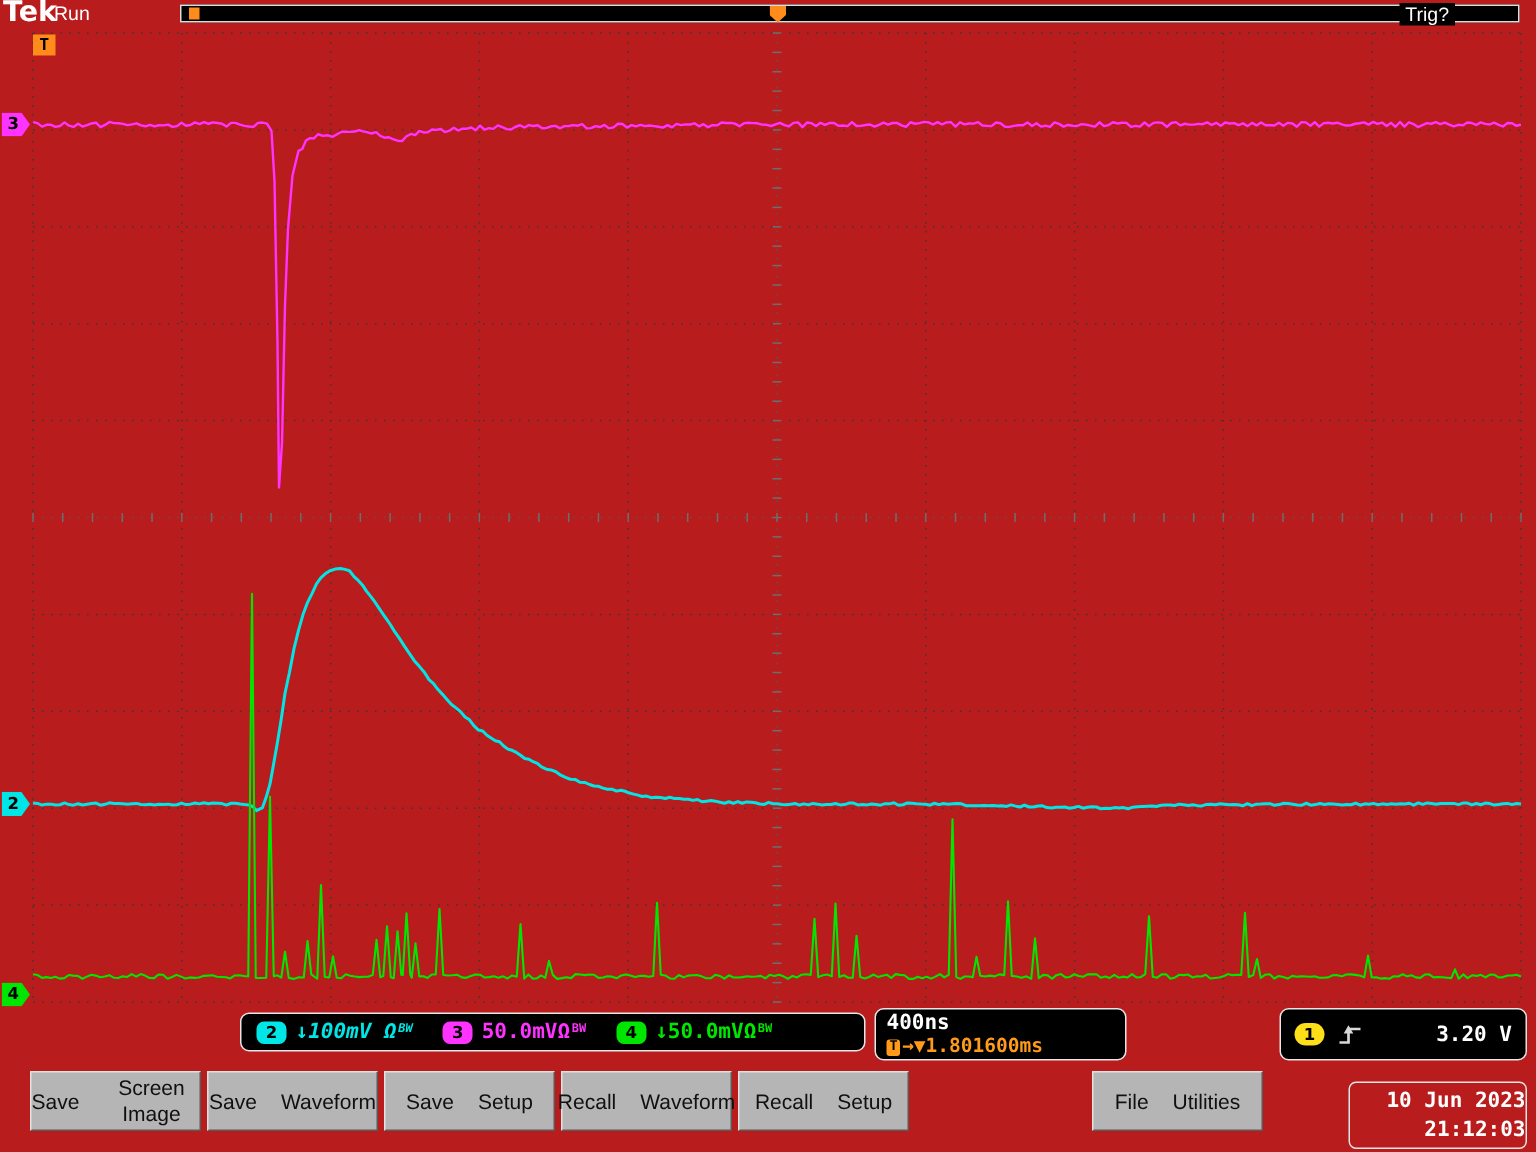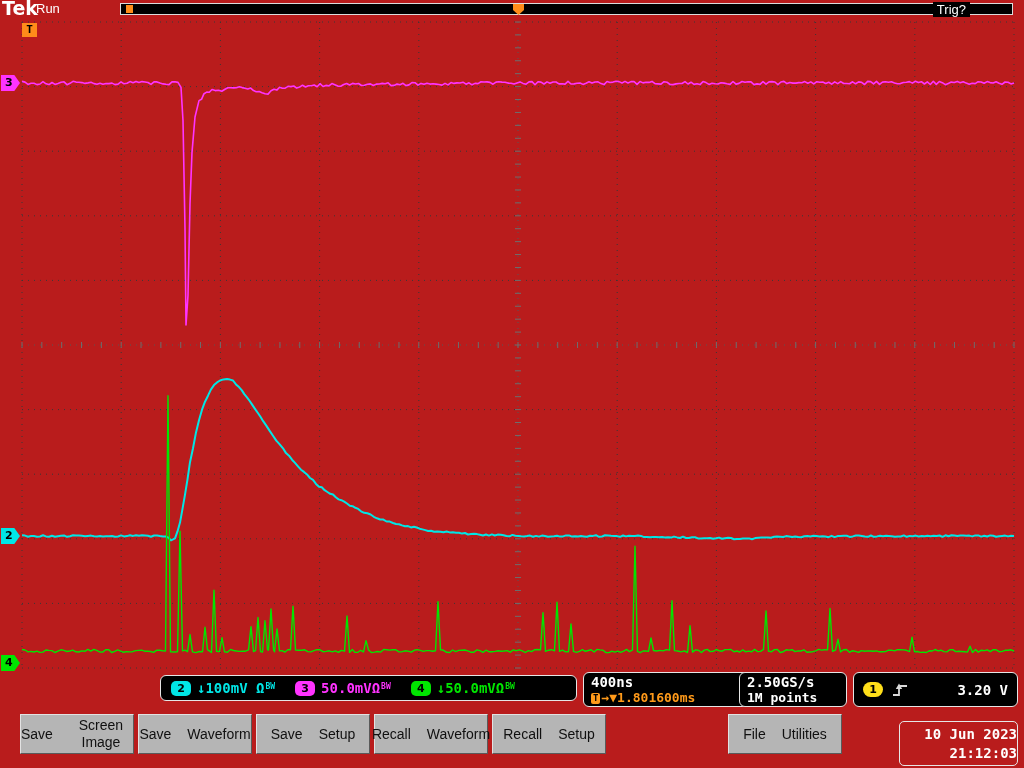--- a/index.html
+++ b/index.html
@@ -27,21 +27,21 @@
   .m3 { top: 75px;  background: #ff33ff; }
   .m2 { top: 528px; background: #00e6e6; }
   .m4 { top: 655px; background: #00e600; }
 
   
   .badge { display: inline-block; min-width: 20px; height: 15px; border-radius: 5px; color: #000;
            font: bold 11px/15px "DejaVu Sans", sans-serif; text-align: center; padding: 0 2px; }
   .b1 { background: #ffdf1a; border-radius: 8px; }
   .b2 { background: #00e6e6; } .b3 { background: #ff33ff; } .b4 { background: #00e600; }
   .rdtxt { font-family: "DejaVu Sans Mono", monospace; font-weight: bold; font-size: 14px; margin-right: 14px; white-space: nowrap; }
-  .c2 { color: #00e6e6; } .c3 { color: #ff33ff; } .c4 { color: #00e600; }
+  .c2 { color: #00e6e6; font-style: italic; } .c3 { color: #ff33ff; } .c4 { color: #00e600; }
   .bw { font-size: 8px; vertical-align: 4px; margin-left: 1px; }
   .ch-readouts { left: 160px; top: 675px; width: 417px; height: 26px; border: 1px solid #e6e6e6; border-radius: 6px;
                  display: flex; align-items: center; gap: 6px; padding: 0 10px; background: #000; }
   .box { border: 1px solid #e6e6e6; border-radius: 6px; background: #000; }
   .tb1 { font-family: "DejaVu Sans Mono", monospace; font-weight: bold; font-size: 14px; color: #fff; white-space: nowrap; }
   .tb1b { font-family: "DejaVu Sans Mono", monospace; font-weight: bold; font-size: 13px; color: #fff; white-space: nowrap; }
   .tb2 { font-family: "DejaVu Sans Mono", monospace; font-weight: bold; font-size: 13px; color: #ff9a1a; white-space: nowrap; }
   .t-ico { display: inline-block; background: #ff9a1a; color: #000; font-size: 9px; font-weight: bold;
            padding: 0 2px; border-radius: 2px; margin-right: 1px; line-height: 11px; vertical-align: 1px; }
   .time-box { left: 583px; top: 672px; width: 168px; height: 35px; padding: 1px 7px; }
@@ -220,24 +220,20 @@
     <span class="rdtxt c3"><span>50.0mV</span><span>Ω</span><span class="bw">BW</span></span>
     <span class="badge b4">4</span>
     <span class="rdtxt c4"><span>↓50.0mV</span><span>Ω</span><span class="bw">BW</span></span>
   </div>
 
   <div class="box time-box">
     <div class="tb1">400ns</div>
     <div class="tb2"><span class="t-ico">T</span><span>→▼</span><span>1.801600ms</span></div>
   </div>
 
-  <div class="box acq-box">
-    <div class="tb1">2.50GS/s</div>
-    <div class="tb1b">1M points</div>
-  </div>
 
   <div class="box trig-box">
     <span class="badge b1">1</span>
     <svg width="16" height="16" viewBox="0 0 16 16" style="position:static">
       <path d="M1 13 H7 V4 H15" fill="none" stroke="#d9d9d9" stroke-width="1.8"></path>
       <path d="M7 1.5 L3.8 7 H10.2 Z" fill="#d9d9d9"></path>
     </svg>
     <span class="tb1 lvl">3.20 V</span>
   </div>
 

